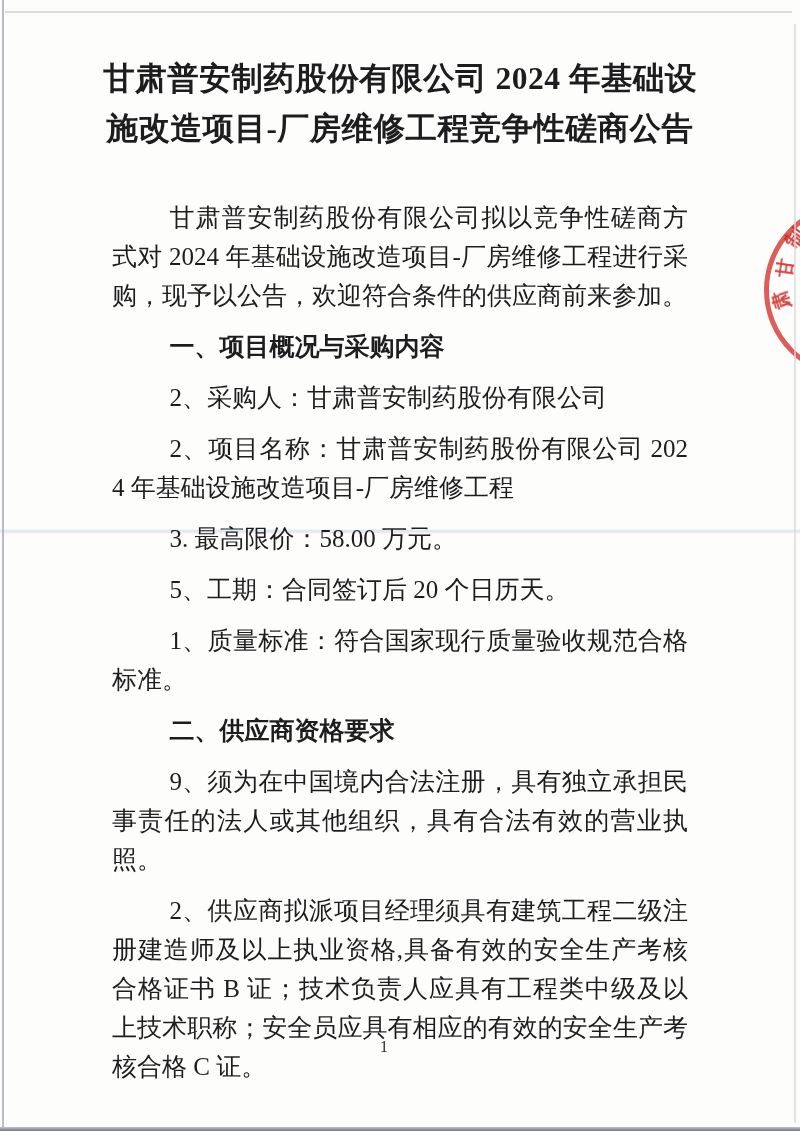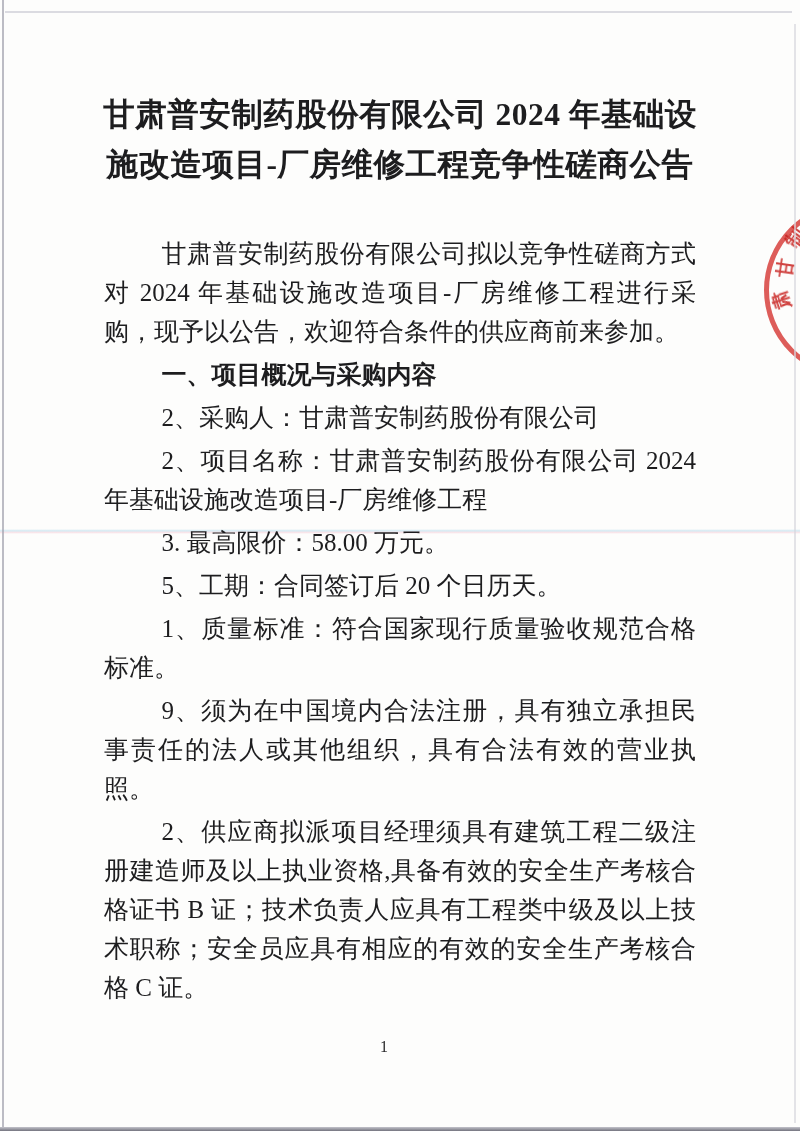--- a/index.html
+++ b/index.html
@@ -40,21 +40,21 @@
       rgba(180,218,235,0.0) 0%,
       rgba(180,218,235,0.55) 35%,
       rgba(244,205,215,0.5) 70%,
       rgba(244,205,215,0.0) 100%);
     z-index: 1;
   }
   
   .title {
     position: relative;
     margin: 0 auto;
-    padding-top: 90px;
+    padding-top: 54px;
     width: 640px;
     text-align: center;
     font-size: 31.5px;
     font-weight: 700;
     line-height: 50px;
     letter-spacing: 0.5px;
     z-index: 2;
   }
   
   .doc-body {
@@ -62,21 +62,21 @@
     width: 600px;
     margin: 44px auto 0;
     font-size: 25px;
     line-height: 39px;
     text-align: justify;
     text-justify: inter-ideograph;
     word-break: break-all;
     z-index: 2;
   }
   .para {
-    margin: 4px;
+    margin: 12px;
     text-indent: 2.3em;
   }
   .para.heading {
     font-weight: 700;
   }
   .pageno {
     position: absolute;
     top: 1037px;
     left: 0;
     width: 768px;
@@ -135,19 +135,20 @@
   <h1 class="title"><span>甘肃普安制药股份有限公司 2024 年基础设</span><br><span>施改造项目-厂房维修工程竞争性磋商公告</span></h1>
 
   <div class="doc-body">
     <p class="para">甘肃普安制药股份有限公司拟以竞争性磋商方式对 2024 年基础设施改造项目-厂房维修工程进行采购，现予以公告，欢迎符合条件的供应商前来参加。</p>
     <p class="para heading">一、项目概况与采购内容</p>
     <p class="para">2、采购人：甘肃普安制药股份有限公司</p>
     <p class="para">2、项目名称：甘肃普安制药股份有限公司 2024 年基础设施改造项目-厂房维修工程</p>
     <p class="para">3. 最高限价：58.00 万元。</p>
     <p class="para">5、工期：合同签订后 20 个日历天。</p>
     <p class="para">1、质量标准：符合国家现行质量验收规范合格标准。</p>
+    <p class="para heading">二、供应商资格要求</p>
     <p class="para">9、须为在中国境内合法注册，具有独立承担民事责任的法人或其他组织，具有合法有效的营业执照。</p>
     <p class="para">2、供应商拟派项目经理须具有建筑工程二级注册建造师及以上执业资格,具备有效的安全生产考核合格证书 B 证；技术负责人应具有工程类中级及以上技术职称；安全员应具有相应的有效的安全生产考核合格 C 证。</p>
   </div>
 
   <div class="pageno">1</div>
 
 </div>
 
 </body></html>

